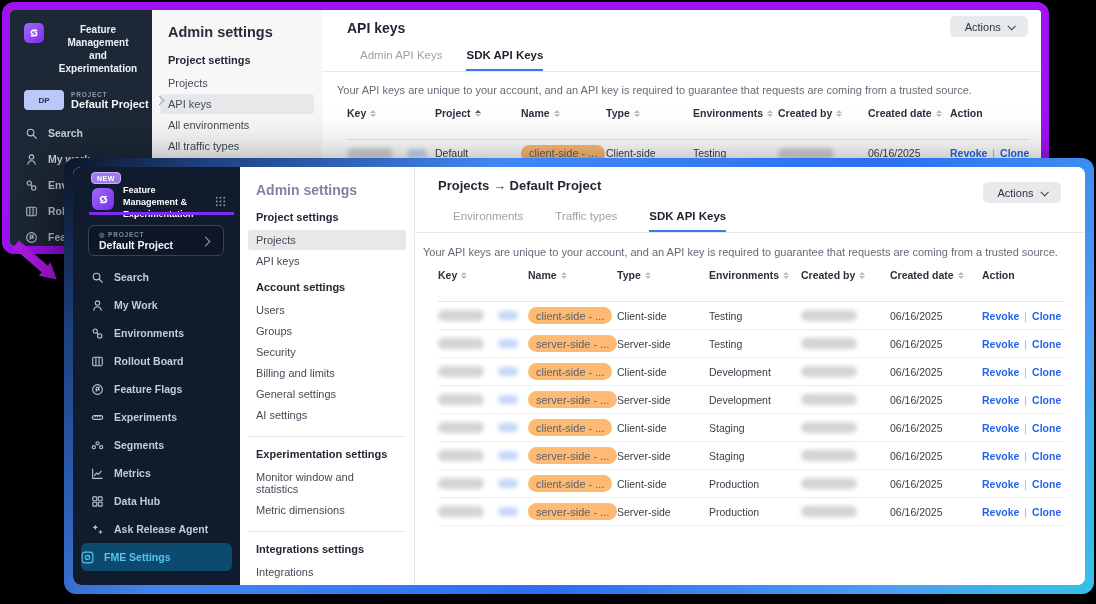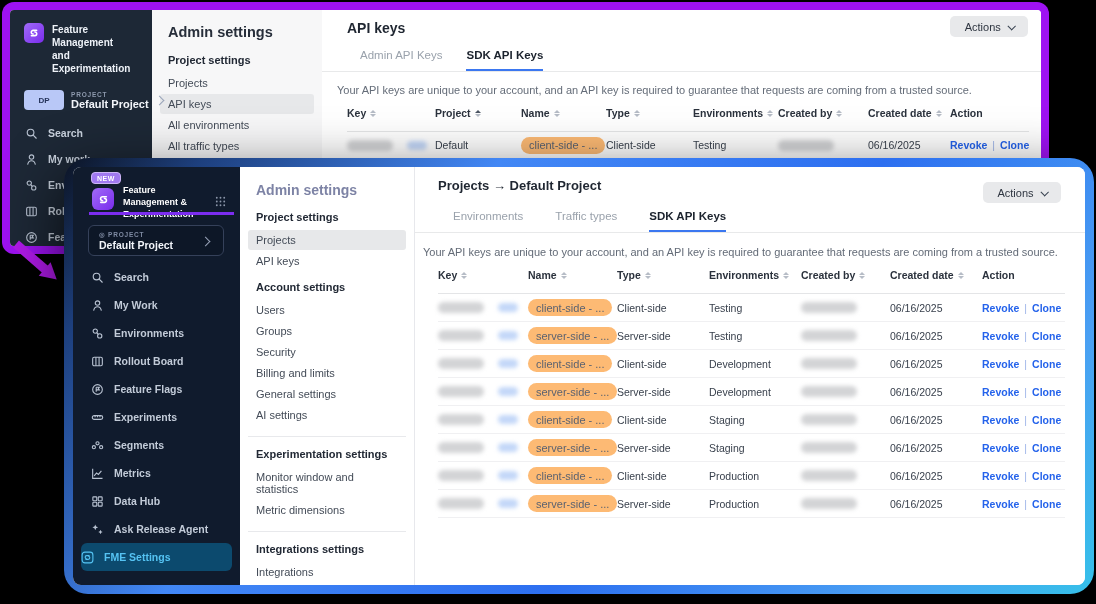--- a/index.html
+++ b/index.html
@@ -4,21 +4,21 @@
 <style>
   html,body{margin:0;padding:0;background:#000;}
   .stage{position:relative;width:1096px;height:604px;background:#000;overflow:hidden;
          font-family:"Liberation Sans",sans-serif;-webkit-font-smoothing:antialiased;}
 
   
   .back-win{position:absolute;left:2px;top:2px;width:1047px;height:252px;
             background:#9e12f2;border-radius:12px;padding:8px;box-sizing:border-box;}
   .back-content{display:flex;width:100%;height:100%;background:#fff;border-radius:4px;overflow:hidden;}
   .b-side{width:142px;flex:none;background:#1d2836;position:relative;}
-  .logo-row{display:flex;gap:8px;padding:13px 8px 0 14px;align-items:flex-start;}
+  .logo-row{display:flex;gap:8px;padding:13px 8px 0 14px;align-items:flex-start;text-align:center;}
   .logo-sq{flex:none;border-radius:5px;background:linear-gradient(135deg,#a06bf8,#7a2cec);
            display:flex;align-items:center;justify-content:center;}
   .b-logo{width:20px;height:20px;}
   .b-title{font-size:10px;font-weight:700;color:#eef2f8;line-height:1.3;}
   .b-proj{display:flex;align-items:center;gap:7px;padding:15px 10px 10px 14px;}
   .dp-badge{width:40px;height:20px;border-radius:4px;background:#b9c8f7;color:#25335a;
             font-size:8px;font-weight:700;display:flex;align-items:center;justify-content:center;flex:none;}
   .kicker{font-size:6.5px;letter-spacing:.8px;color:#8d99ad;font-weight:700;}
   .pname{font-size:11px;color:#f2f5fa;font-weight:600;white-space:nowrap;}
   .chev-r{width:6px;height:6px;border-right:1.5px solid #98a3b8;border-bottom:1.5px solid #98a3b8;
@@ -38,21 +38,21 @@
                font-size:11px;color:#2e3540;cursor:pointer;}
   .b-actions{top:6px;right:13px;}
   .chev-d{width:5px;height:5px;border-right:1.2px solid #3a4452;border-bottom:1.2px solid #3a4452;
           transform:rotate(45deg) translateY(-1px);}
   .tabs{display:flex;gap:24px;margin:13px 0 0 13px;}
   .tab{font-size:11.5px;color:#9aa2ac;padding-bottom:8px;cursor:pointer;}
   .tab.active{color:#1b222d;font-weight:700;border-bottom:2.5px solid #3b77f0;}
   .tabline{height:1px;background:#e8e9ea;margin-left:-25px;margin-right:-12px;}
   .desc{font-size:11px;color:#646c78;margin:12px 0 0 -10px;white-space:nowrap;overflow:hidden;}
   .thead{display:flex;align-items:center;font-size:10.5px;font-weight:700;color:#2b323d;
-         margin-top:11px;padding-bottom:12px;border-bottom:1px solid #e4e5e7;}
+         margin-top:11px;padding-bottom:20px;border-bottom:1px solid #e4e5e7;}
   .trow{display:flex;align-items:center;height:26px;border-bottom:1px solid #f0f0f2;
         font-size:10.5px;color:#39414d;}
   .cell{flex:none;display:flex;align-items:center;}
   .b-table .c-key{width:88px;}.b-table .c-proj{width:86px;}.b-table .c-name{width:85px;}
   .b-table .c-type{width:87px;}.b-table .c-env{width:85px;}.b-table .c-by{width:90px;}
   .b-table .c-date{width:82px;}.b-table .c-act{flex:1;}
   .sort{display:inline-flex;flex-direction:column;gap:1px;margin-left:4px;}
   .sort i{width:0;height:0;border-left:3px solid transparent;border-right:3px solid transparent;}
   .sort .up{border-bottom:3.5px solid #b6bcc6;}
   .sort .dn{border-top:3.5px solid #b6bcc6;}
@@ -63,21 +63,21 @@
   .pill{display:inline-block;padding:2.5px 8px;background:#fdba74;border-radius:9px;
         font-size:11px;color:#5b6270;white-space:nowrap;}
   .lnk{font-size:10.5px;font-weight:600;color:#2563eb;cursor:pointer;text-decoration:none;}
   .sep{color:#9db4e8;margin:0 5px;font-size:10.5px;}
   .sep::before{content:"|";}
 
   
   .anno-arrow{position:absolute;left:2px;top:234px;pointer-events:none;}
 
   
-  .front-win{position:absolute;left:64px;top:158px;width:1030px;height:436px;border-radius:24px;
+  .front-win{position:absolute;left:64px;top:158px;width:1030px;height:436px;border-radius:12px;
              padding:9px;box-sizing:border-box;
              background:linear-gradient(128deg,#0c1424 0%,#1d3f7d 10%,#4287f5 32%,#2d6ff0 60%,#4aa0f3 85%,#35c0e9 100%);
              box-shadow:0 20px 60px rgba(0,0,0,.75);}
   .front-content{display:flex;width:100%;height:100%;background:#fff;border-radius:8px;overflow:hidden;}
   .f-side{width:167px;flex:none;background:#101b2d;position:relative;}
   .new-badge{position:absolute;left:18px;top:5px;background:#a079f0;border:1px solid #cbb4f6;
              color:#fff;font-size:7px;font-weight:700;letter-spacing:.5px;padding:1.5px 5px;border-radius:4px;}
   .f-logo{position:absolute;left:19px;top:21px;width:22px;height:22px;border-radius:6px;}
   .f-title{position:absolute;left:50px;top:17px;font-size:9px;font-weight:700;color:#fff;line-height:1.35;}
   .apps-grid{position:absolute;right:13px;top:28px;}

